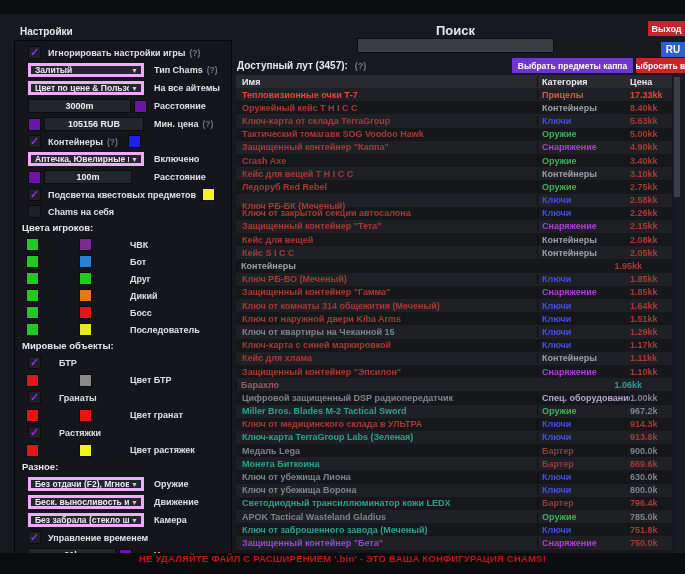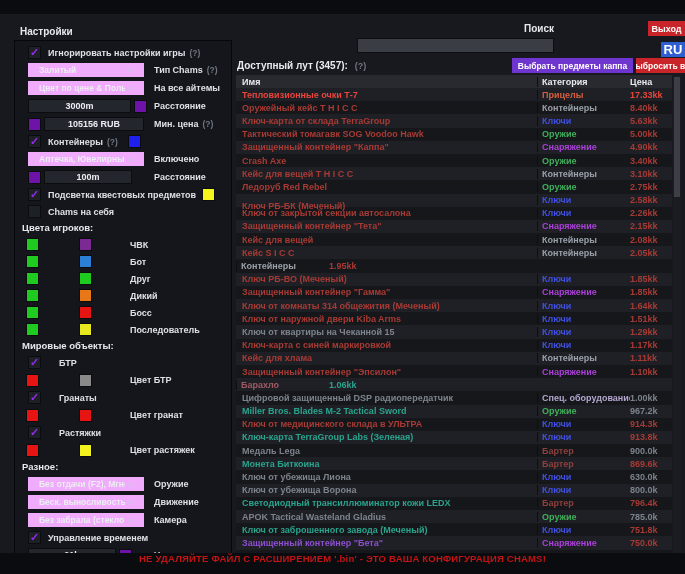--- a/index.html
+++ b/index.html
@@ -17,54 +17,54 @@
   .lrow { display:flex; align-items:center; height:14px; margin:0 0 4px 9px; font-size:9px; color:#dde0e6; }
   .lrow.h13 { height:13px; }
   .sechdr { margin:4px 0 4px 3px; height:12px; font-size:9.5px; color:#e6e8ee; }
   .ctrl { display:flex; align-items:center; width:121px; flex:none; }
   .lbl { margin-left:5px; white-space:nowrap; }
   .hint { color:#6f7680; margin-left:4px; font-size:8.5px; }
   .cb { width:13px; height:13px; flex:none; background:#1d2025; border:1px solid #0b0c0e;
     display:flex; align-items:center; justify-content:center; color:#8e2de2; font-size:11px; line-height:11px; }
   .cb.off { color:transparent; }
   .cb + .lbl { margin-left:7px; }
-  .dd { width:116px; height:14px; background:#23262c; border:7px solid #f0abfc; display:flex;
+  .dd { width:116px; height:14px; background:#23262c; border:3px solid #f0abfc; display:flex;
     align-items:center; padding:0 3px 0 4px; color:#eceef2; }
   .dd .dd-txt { flex:1; overflow:hidden; white-space:nowrap; font-size:8.5px; }
   .dd .arrow { color:#cfc4e2; font-size:7px; flex:none; margin-left:2px; }
   .tbox { height:14px; background:#23262c; border:1px solid #0b0c0e; color:#eceef2;
     display:flex; align-items:center; justify-content:center; font-size:9px; }
   .swatch { width:13px; height:13px; flex:none; border:1px solid #0b0c0e; }
   .pair .swatch + .swatch { margin-left:40px; }
   .pair .lbl { margin-left:38px; }
 
   
-  #search-label { position:absolute; left:357px; top:23px; width:197px; text-align:right;
-    color:#e6e8ee; font-size:10px; }
+  #search-label { position:absolute; left:357px; top:23px; width:197px; text-align:center;
+    color:#e6e8ee; font-size:13px; }
   #search-input { position:absolute; left:357px; top:38px; width:197px; height:15px;
     background:#3a3e44; border:1px solid #0c0d10; }
   #exit-button { position:absolute; left:648px; top:21px; width:37px; height:15px; background:#c8242a;
     color:#fff; font-size:9px; display:flex; align-items:center; justify-content:center; }
   #lang-button { position:absolute; left:661px; top:42px; width:24px; height:15px; background:#2e5ed0;
-    color:#fff; font-size:13px; display:flex; align-items:center; justify-content:center; }
+    color:#fff; font-size:10px; display:flex; align-items:center; justify-content:center; }
   #loot-title { position:absolute; left:237px; top:60px; color:#e8eaf0; font-size:10px; }
   #loot-title .hint { font-size:9px; }
   #kappa-button { position:absolute; left:512px; top:58px; width:121px; height:15px; background:#6f35cf;
     color:#fff; font-size:8.5px; display:flex; align-items:center; justify-content:center; white-space:nowrap; }
   #dropall-button { position:absolute; left:636px; top:58px; width:52px; height:15px; background:#c8242a;
     color:#fff; font-size:8.5px; display:flex; align-items:center; justify-content:center;
     overflow:hidden; white-space:nowrap; }
 
   
   #loot-header { position:absolute; left:236px; top:75px; width:436px; height:13px; background:#282a30;
     display:flex; align-items:center; color:#e8eaf0; font-size:9px; }
   .col-name { width:301px; padding-left:6px; flex:none; overflow:hidden; white-space:nowrap; }
   .col-cat { width:93px; padding-left:4px; flex:none; border-left:1px solid #0d0e11;
     overflow:hidden; white-space:nowrap; }
-  .col-price { flex:1; padding-right:30px; white-space:nowrap; }
+  .col-price { flex:1; text-align:right; padding-right:30px; white-space:nowrap; }
   #loot-body { position:absolute; left:236px; top:88px; width:436px; height:466px; overflow:hidden; }
   .trow { display:flex; align-items:center; height:13.2px; font-size:9px; }
   .trow:nth-child(odd) { background:#1e2026; }
   .trow:nth-child(even) { background:#15171b; }
   #scrollbar { position:absolute; left:673px; top:75px; width:8px; height:479px; background:#1a1c21; }
   #scrollbar .thumb { position:absolute; left:1px; top:2px; width:6px; height:120px; background:#3c4046; }
 </style>
 </head>
 <body>
 

